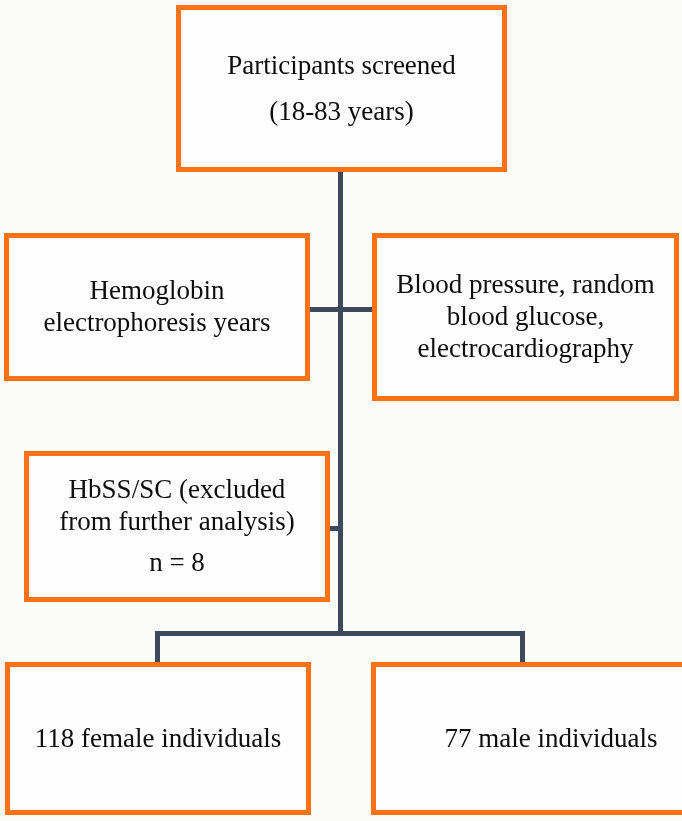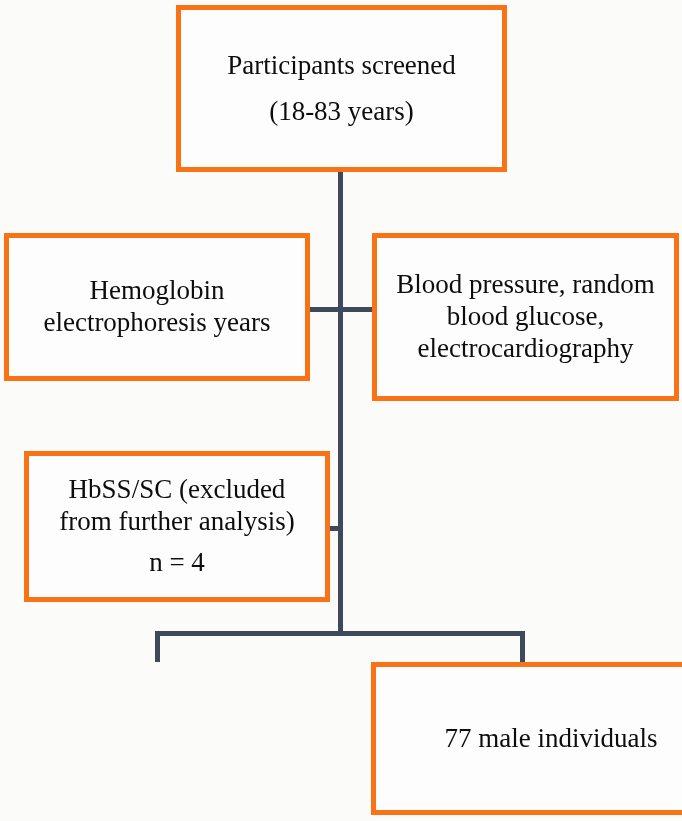--- a/index.html
+++ b/index.html
@@ -75,21 +75,24 @@
 
   <div class="box" id="box-bptests">
     <div class="line">Blood pressure, random</div>
     <div class="line">blood glucose,</div>
     <div class="line">electrocardiography</div>
   </div>
 
   <div class="box" id="box-excluded">
     <div class="line">HbSS/SC (excluded</div>
     <div class="line">from further analysis)</div>
-    <div class="line gap">n = 4</div>
+    <div class="line gap">n = 8</div>
   </div>
 
+  <div class="box" id="box-female">
+    <div class="line">118 female individuals</div>
+  </div>
 
   <div class="box" id="box-male">
     <div class="line">77 male individuals</div>
   </div>
 
 </div>
 
 </body></html>

